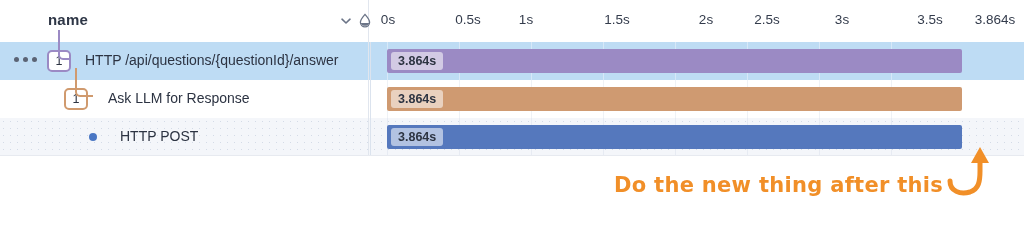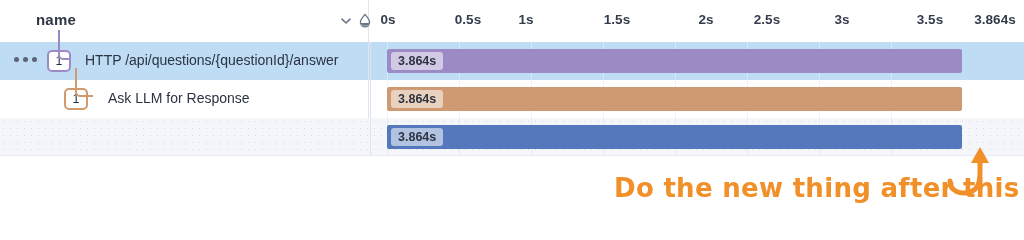--- a/index.html
+++ b/index.html
@@ -36,21 +36,21 @@
   #header-name-cell {
     position: absolute;
     left: 0; top: 0;
     width: 369px;
     height: 42px;
     border-right: 1px solid #e1e6ee;
     box-sizing: border-box;
   }
   #header-name-label {
     position: absolute;
-    left: 36px;
+    left: 48px;
     top: 11px;
     font-size: 15px;
     font-weight: bold;
     color: #2e3646;
     letter-spacing: 0.2px;
   }
   .hdr-icon {
     position: absolute;
     top: 13px;
     width: 16px;
@@ -66,21 +66,21 @@
     position: absolute;
     left: 370px;
     top: 0;
     width: 654px;
     height: 42px;
   }
   .axis-tick {
     position: absolute;
     top: 12px;
     font-size: 13.5px;
-    font-weight: bold;
+    font-weight: normal;
     color: #343c4c;
     transform: translateX(-50%);
     white-space: nowrap;
   }
 
   
   .trace-row {
     position: absolute;
     left: 0;
     width: 1024px;
@@ -256,21 +256,21 @@
     left: 610px;
     top: 163px;
     width: 414px;
     height: 66px;
   }
   #annotation-text {
     position: absolute;
     left: 4px;
     top: 10px;
     font-family: "DejaVu Sans", sans-serif;
-    font-size: 26px;
+    font-size: 21px;
     font-weight: bold;
     color: #f18f28;
     letter-spacing: 0.3px;
     white-space: nowrap;
   }
   #annotation-arrow {
     position: absolute;
     left: 320px;
     top: -22px;
     width: 90px;
@@ -355,20 +355,24 @@
       <div class="gridline" style="left:377px"></div>
       <div class="gridline" style="left:449px"></div>
       <div class="gridline" style="left:521px"></div>
       <div class="span-bar bar-tan" style="left:17px; width:575px">
         <div class="bar-pill">3.864s</div>
       </div>
     </div>
   </div>
 
   <div class="trace-row" id="row-2">
+    <div class="row-name-cell">
+      <div id="leaf-dot"></div>
+      <div class="row-label" style="left:120px">HTTP POST</div>
+    </div>
     <div class="lane">
       <div class="lane-left-edge"></div>
       <div class="gridline" style="left:17px"></div>
       <div class="gridline" style="left:89px"></div>
       <div class="gridline" style="left:161px"></div>
       <div class="gridline" style="left:233px"></div>
       <div class="gridline" style="left:305px"></div>
       <div class="gridline" style="left:377px"></div>
       <div class="gridline" style="left:449px"></div>
       <div class="gridline" style="left:521px"></div>

